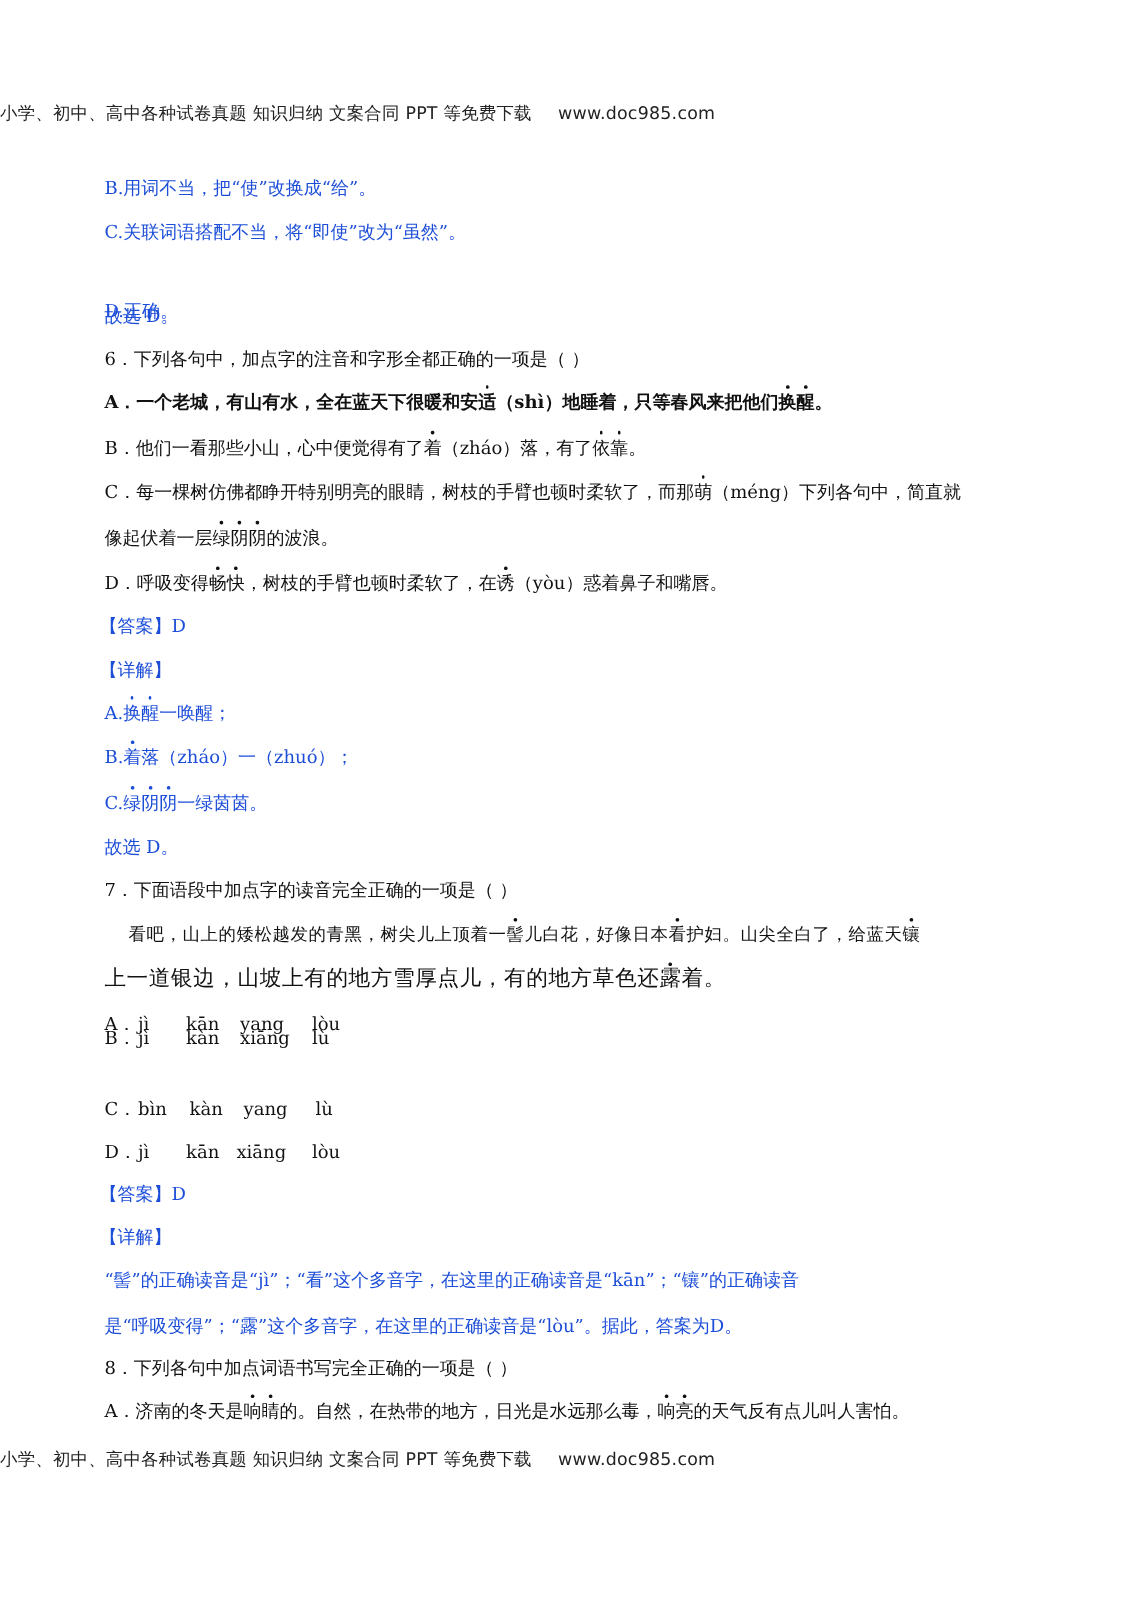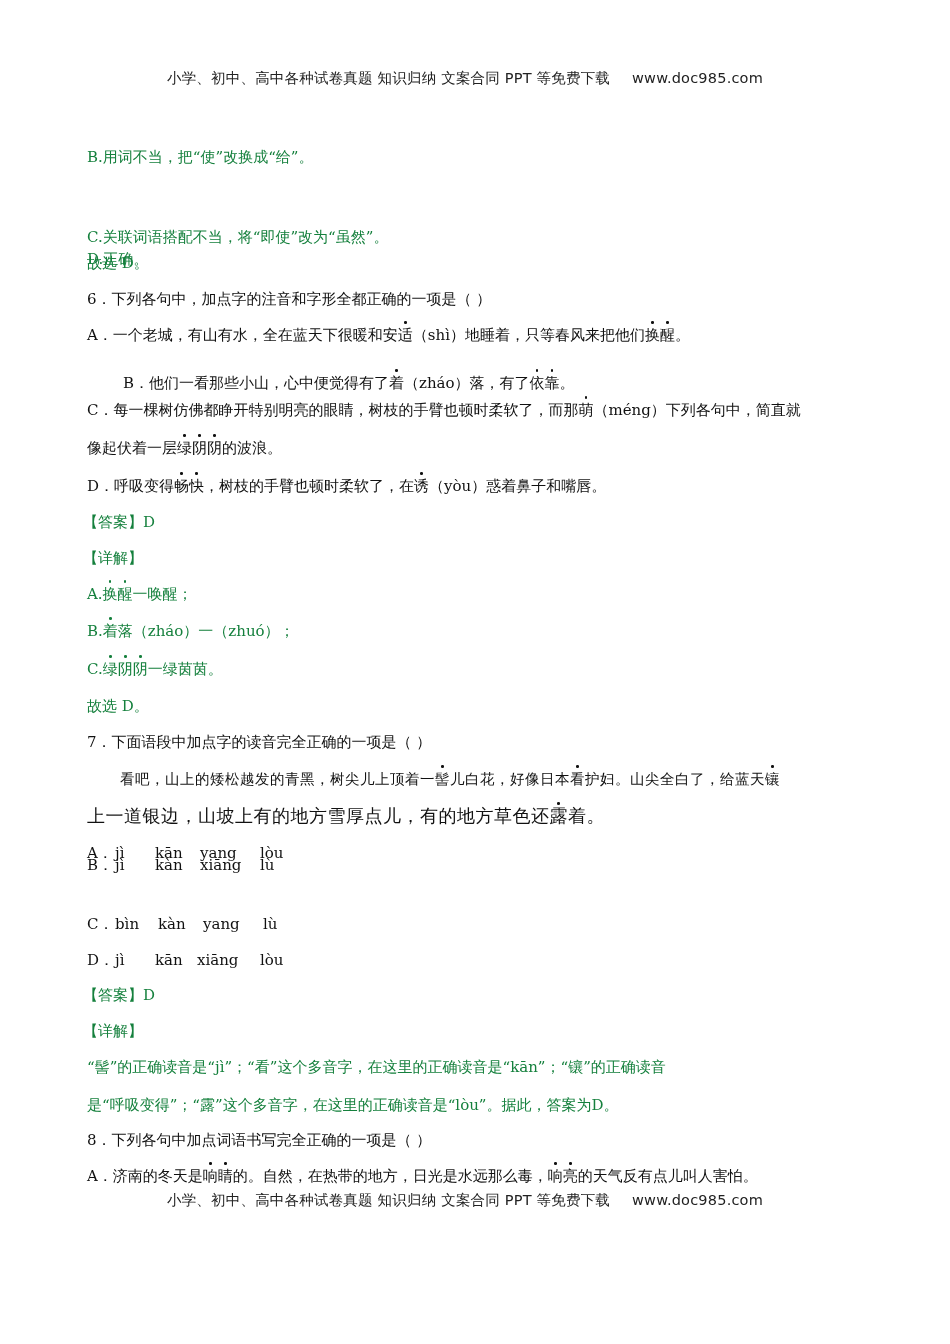--- a/index.html
+++ b/index.html
@@ -1,47 +1,47 @@
 <!DOCTYPE html>
 <html><head>
 <meta charset="utf-8">
 <style>
   html, body { margin: 0; padding: 0; background: #ffffff; }
   body { width: 950px; height: 1344px; position: relative; overflow: hidden;
          font-family: "DejaVu Serif", "Liberation Serif", serif; color: #111; }
-  .hdr { position: absolute; left: 0; width: 930px; text-align: center;
+  .hdr { position: absolute; left: 0; width: 930px; 
          font-family: "DejaVu Sans", "Liberation Sans", sans-serif; font-size: 14.5px;
-         color: #222; letter-spacing: 0.2px; }
+         color: #222; letter-spacing: 0.2px; margin-top: 16px; }
   .hdr .url { margin-left: 22px; }
   .line { position: absolute; left: 87px; font-size: 15px; white-space: nowrap; line-height: 22px; }
-  .red { color: #15803d; }
-  .ind { left: 120px; }
+  .red { color: #1d4ed8; }
+  .ind { left: 107px; }
   .kai { font-family: "DejaVu Serif", serif; letter-spacing: 0.5px; }
   .dot { position: relative; display: inline-block; }
   .dot::before { content: ""; position: absolute; left: 50%; top: -3px; width: 2.6px; height: 2.6px;
                  margin-left: -1.3px; border-radius: 50%; background: currentColor; }
   .opts span.p { display: inline-block; }
 </style>
 </head>
 <body>
 
 <div class="hdr" style="top:69px;">
   <span>小学、初中、高中各种试卷真题  知识归纳  文案合同  PPT 等免费下载</span><span class="url">www.doc985.com</span>
 </div>
 
 <div class="line red" style="top:146px;">B.用词不当，把“使”改换成“给”。</div>
-<div class="line red" style="top:182px;margin-top:44px;">C.关联词语搭配不当，将“即使”改为“虽然”。</div>
+<div class="line red" style="top:182px;">C.关联词语搭配不当，将“即使”改为“虽然”。</div>
 <div class="line red" style="top:217px;margin-top:31px;">D.正确。</div>
 <div class="line red" style="top:252px;">故选 D。</div>
 
 <div class="line" style="top:288px;">6．下列各句中，加点字的注音和字形全都正确的一项是（  ）</div>
-<div class="line" style="top:324px;">
+<div class="line" style="top:324px;font-weight:bold;">
   <span>A．一个老城，有山有水，全在蓝天下很暖和安</span><span class="dot">适</span><span>（shì）地睡着，只等春风来把他们</span><span class="dot">换</span><span class="dot">醒</span><span>。</span>
 </div>
-<div class="line" style="top:372px;margin-left:36px;">
+<div class="line" style="top:362px;">
   <span>B．他们一看那些小山，心中便觉得有了</span><span class="dot">着</span><span>（zháo）落，有了</span><span class="dot">依</span><span class="dot">靠</span><span>。</span>
 </div>
 <div class="line" style="top:399px;">
   <span>C．每一棵树仿佛都睁开特别明亮的眼睛，树枝的手臂也顿时柔软了，而那</span><span class="dot">萌</span><span>（méng）下列各句中，简直就</span>
 </div>
 <div class="line" style="top:437px;">
   <span>像起伏着一层</span><span class="dot">绿</span><span class="dot">阴</span><span class="dot">阴</span><span>的波浪。</span>
 </div>
 <div class="line" style="top:475px;">
   <span>D．呼吸变得</span><span class="dot">畅</span><span class="dot">快</span><span>，树枝的手臂也顿时柔软了，在</span><span class="dot">诱</span><span>（yòu）惑着鼻子和嘴唇。</span>

